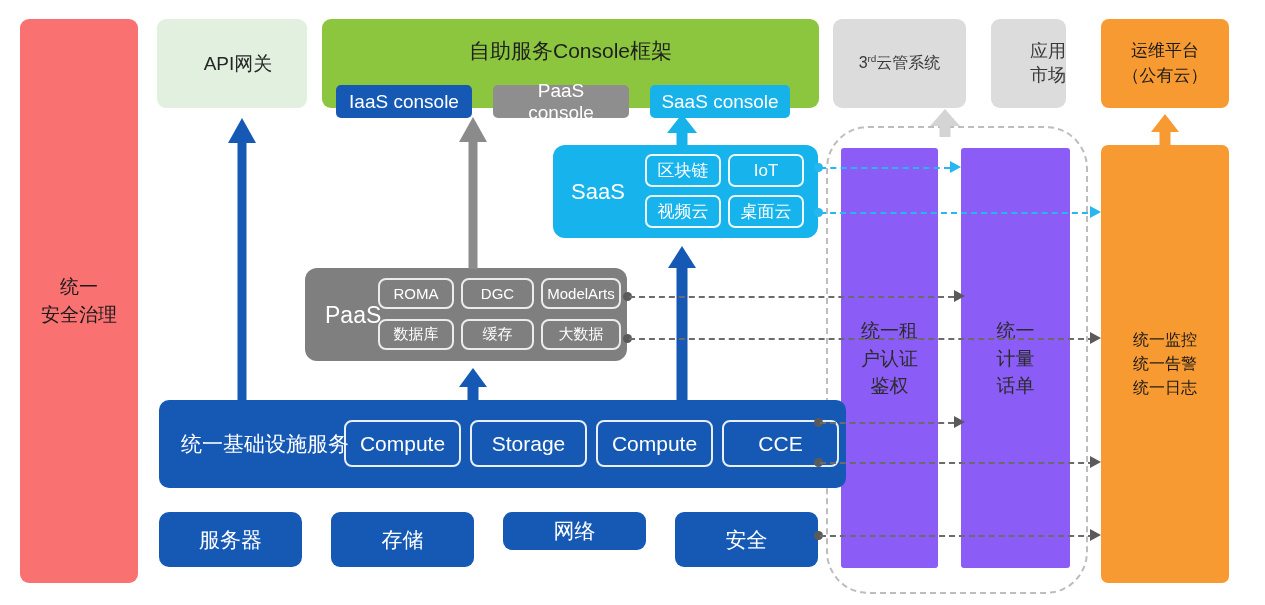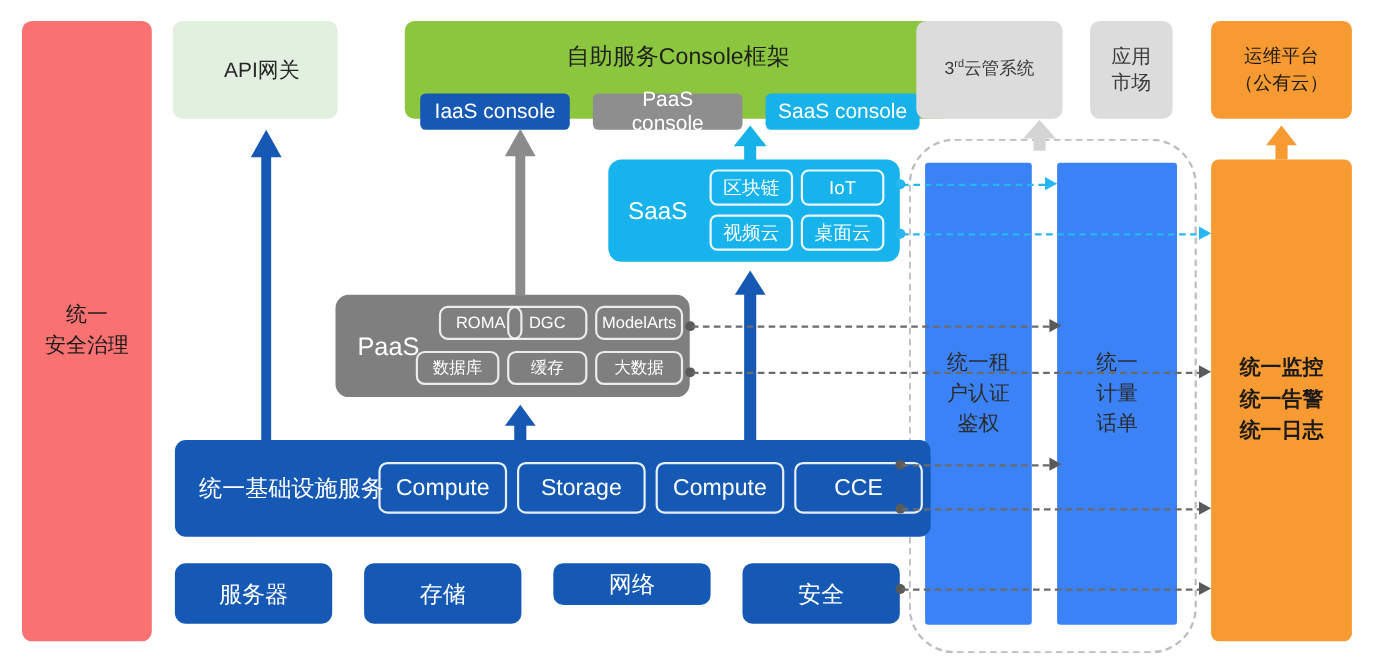--- a/index.html
+++ b/index.html
@@ -18,25 +18,25 @@
   .consoleframe{background:#8cc63e;border-radius:9px;display:block;}
   .consoletitle{position:absolute;left:0;right:0;top:18px;text-align:center;color:#1f1f1f;font-size:21px;}
   .consolepill{position:absolute;height:33px;border-radius:5px;display:flex;align-items:center;justify-content:center;
                color:#fff;font-size:19px;padding:0 10px;box-sizing:border-box;}
   .pill-iaas{background:#1559b5;}
   .pill-paas{background:#8e8e8e;}
   .pill-saas{background:#17b2ea;}
 
   
   .greybox{background:#dcdcdc;color:#3a3a3a;font-size:16px;line-height:1.3;border-radius:9px;}
-  .greybox.small{font-size:18px;}
+  .greybox.small{font-size:18px;justify-content:flex-end;}
 
   
   .orange{background:#f89a32;color:#1a1a1a;font-size:17px;line-height:1.45;border-radius:8px;}
-  .orangecol{background:#f89a32;color:#1a1a1a;font-size:19px;line-height:1.5;border-radius:7px;font-weight:bold;}
+  .orangecol{background:#f89a32;color:#1a1a1a;font-size:16px;line-height:1.5;border-radius:7px;}
 
   
   .saas{background:#16b3ec;border-radius:12px;}
   .saas .lbl{position:absolute;left:18px;top:50%;transform:translateY(-50%);color:#fff;font-size:22px;}
   .tag{position:absolute;border:2px solid rgba(255,255,255,.92);border-radius:7px;color:#fff;
        display:flex;align-items:center;justify-content:center;font-size:17px;box-sizing:border-box;text-align:right;}
 
   
   .paas{background:#7f7f7f;border-radius:12px;}
   .paas .lbl{position:absolute;left:20px;top:50%;transform:translateY(-50%);color:#fff;font-size:23px;}
@@ -47,21 +47,21 @@
   .iaas{background:#1559b5;border-radius:10px;padding-left:28px;}
   .iaas .lbl{position:absolute;left:22px;top:50%;transform:translateY(-50%);color:#fff;font-size:21px;}
   .tag-b{position:absolute;border:2px solid rgba(255,255,255,.9);border-radius:8px;color:#fff;
          display:flex;align-items:center;justify-content:center;font-size:21px;box-sizing:border-box;}
 
   
   .hw{background:#1559b5;color:#fff;font-size:21px;border-radius:9px;}
 
   
   .dashcontainer{position:absolute;border:2.5px dashed #bdbdbd;border-radius:42px;box-sizing:border-box;}
-  .greycol{position:absolute;background:#3b82f6;border-radius:3px;}
+  .greycol{position:absolute;background:#8b5cf6;border-radius:3px;}
   .greycol .txt{position:absolute;left:0;right:0;top:50%;transform:translateY(-50%);
                 text-align:center;color:#2b2b2b;font-size:19px;line-height:1.45;}
 
   
   .arrow{position:absolute;}
   .arrow .shaft{position:absolute;left:50%;transform:translateX(-50%);bottom:0;}
   .arrow .head{position:absolute;left:50%;transform:translateX(-50%);top:0;width:0;height:0;}
 
   
   .dline{position:absolute;height:0;border-top:2.5px dashed #6b6b6b;}
@@ -81,21 +81,21 @@
     <div style="display:flex;flex-direction:column;">
       <span>统一</span>
       <span>安全治理</span>
     </div>
   </div>
 
   <div class="box apigw" style="left:157px;top:19px;width:150px;height:89px;">
     <span>API网关</span>
   </div>
 
-  <div class="box consoleframe" style="left:322px;top:19px;width:497px;height:89px;margin-left:46px;">
+  <div class="box consoleframe" style="left:322px;top:19px;width:497px;height:89px;">
     <div class="consoletitle">自助服务Console框架</div>
     <div class="consolepill pill-iaas" style="left:14px;top:66px;width:136px;">
       <span>IaaS console</span>
     </div>
     <div class="consolepill pill-paas" style="left:171px;top:66px;width:136px;">
       <span>PaaS console</span>
     </div>
     <div class="consolepill pill-saas" style="left:328px;top:66px;width:140px;">
       <span>SaaS console</span>
     </div>
@@ -155,21 +155,21 @@
     <div class="tag" style="left:92px;top:50px;width:76px;height:33px;">
       <span>视频云</span>
     </div>
     <div class="tag" style="left:175px;top:50px;width:76px;height:33px;">
       <span>桌面云</span>
     </div>
   </div>
 
   <div class="paas" style="position:absolute;left:305px;top:268px;width:322px;height:93px;">
     <span class="lbl">PaaS</span>
-    <div class="tag-g" style="left:73px;top:10px;width:76px;height:31px;margin-left:21px;">
+    <div class="tag-g" style="left:73px;top:10px;width:76px;height:31px;">
       <span>ROMA</span>
     </div>
     <div class="tag-g" style="left:156px;top:10px;width:73px;height:31px;">
       <span>DGC</span>
     </div>
     <div class="tag-g" style="left:236px;top:10px;width:80px;height:31px;">
       <span>ModelArts</span>
     </div>
     <div class="tag-g" style="left:73px;top:51px;width:76px;height:31px;">
       <span>数据库</span>

